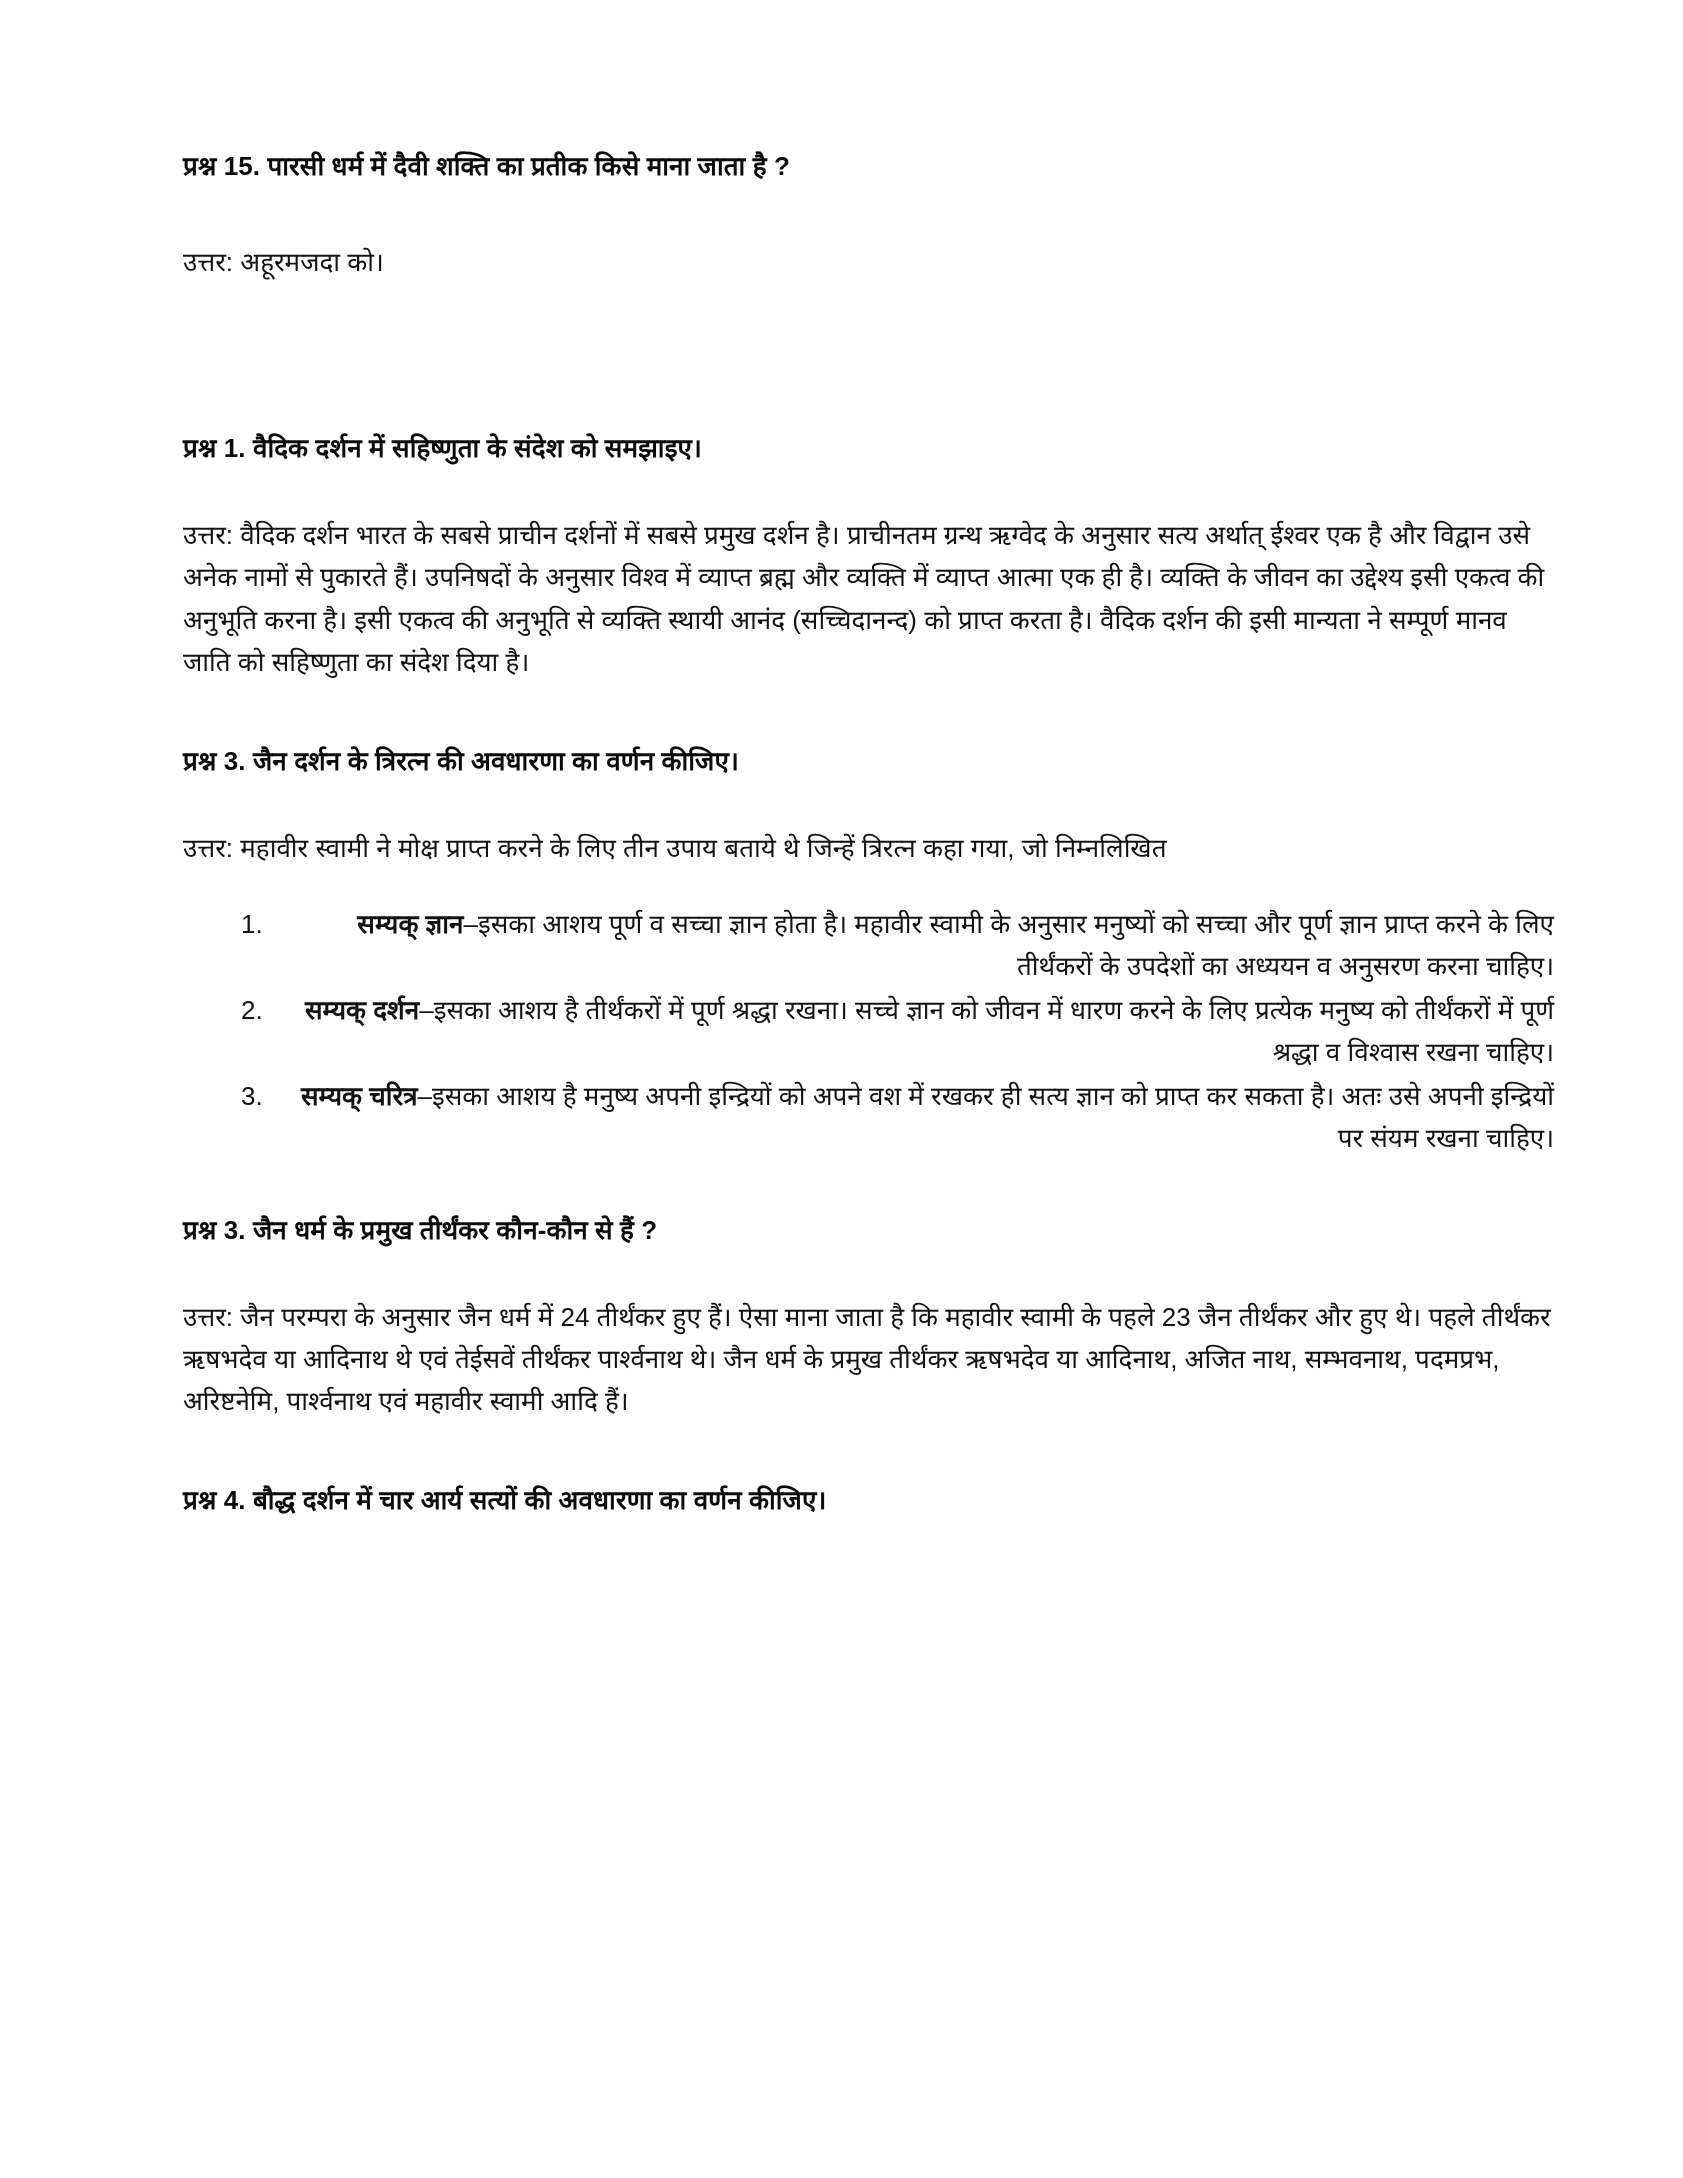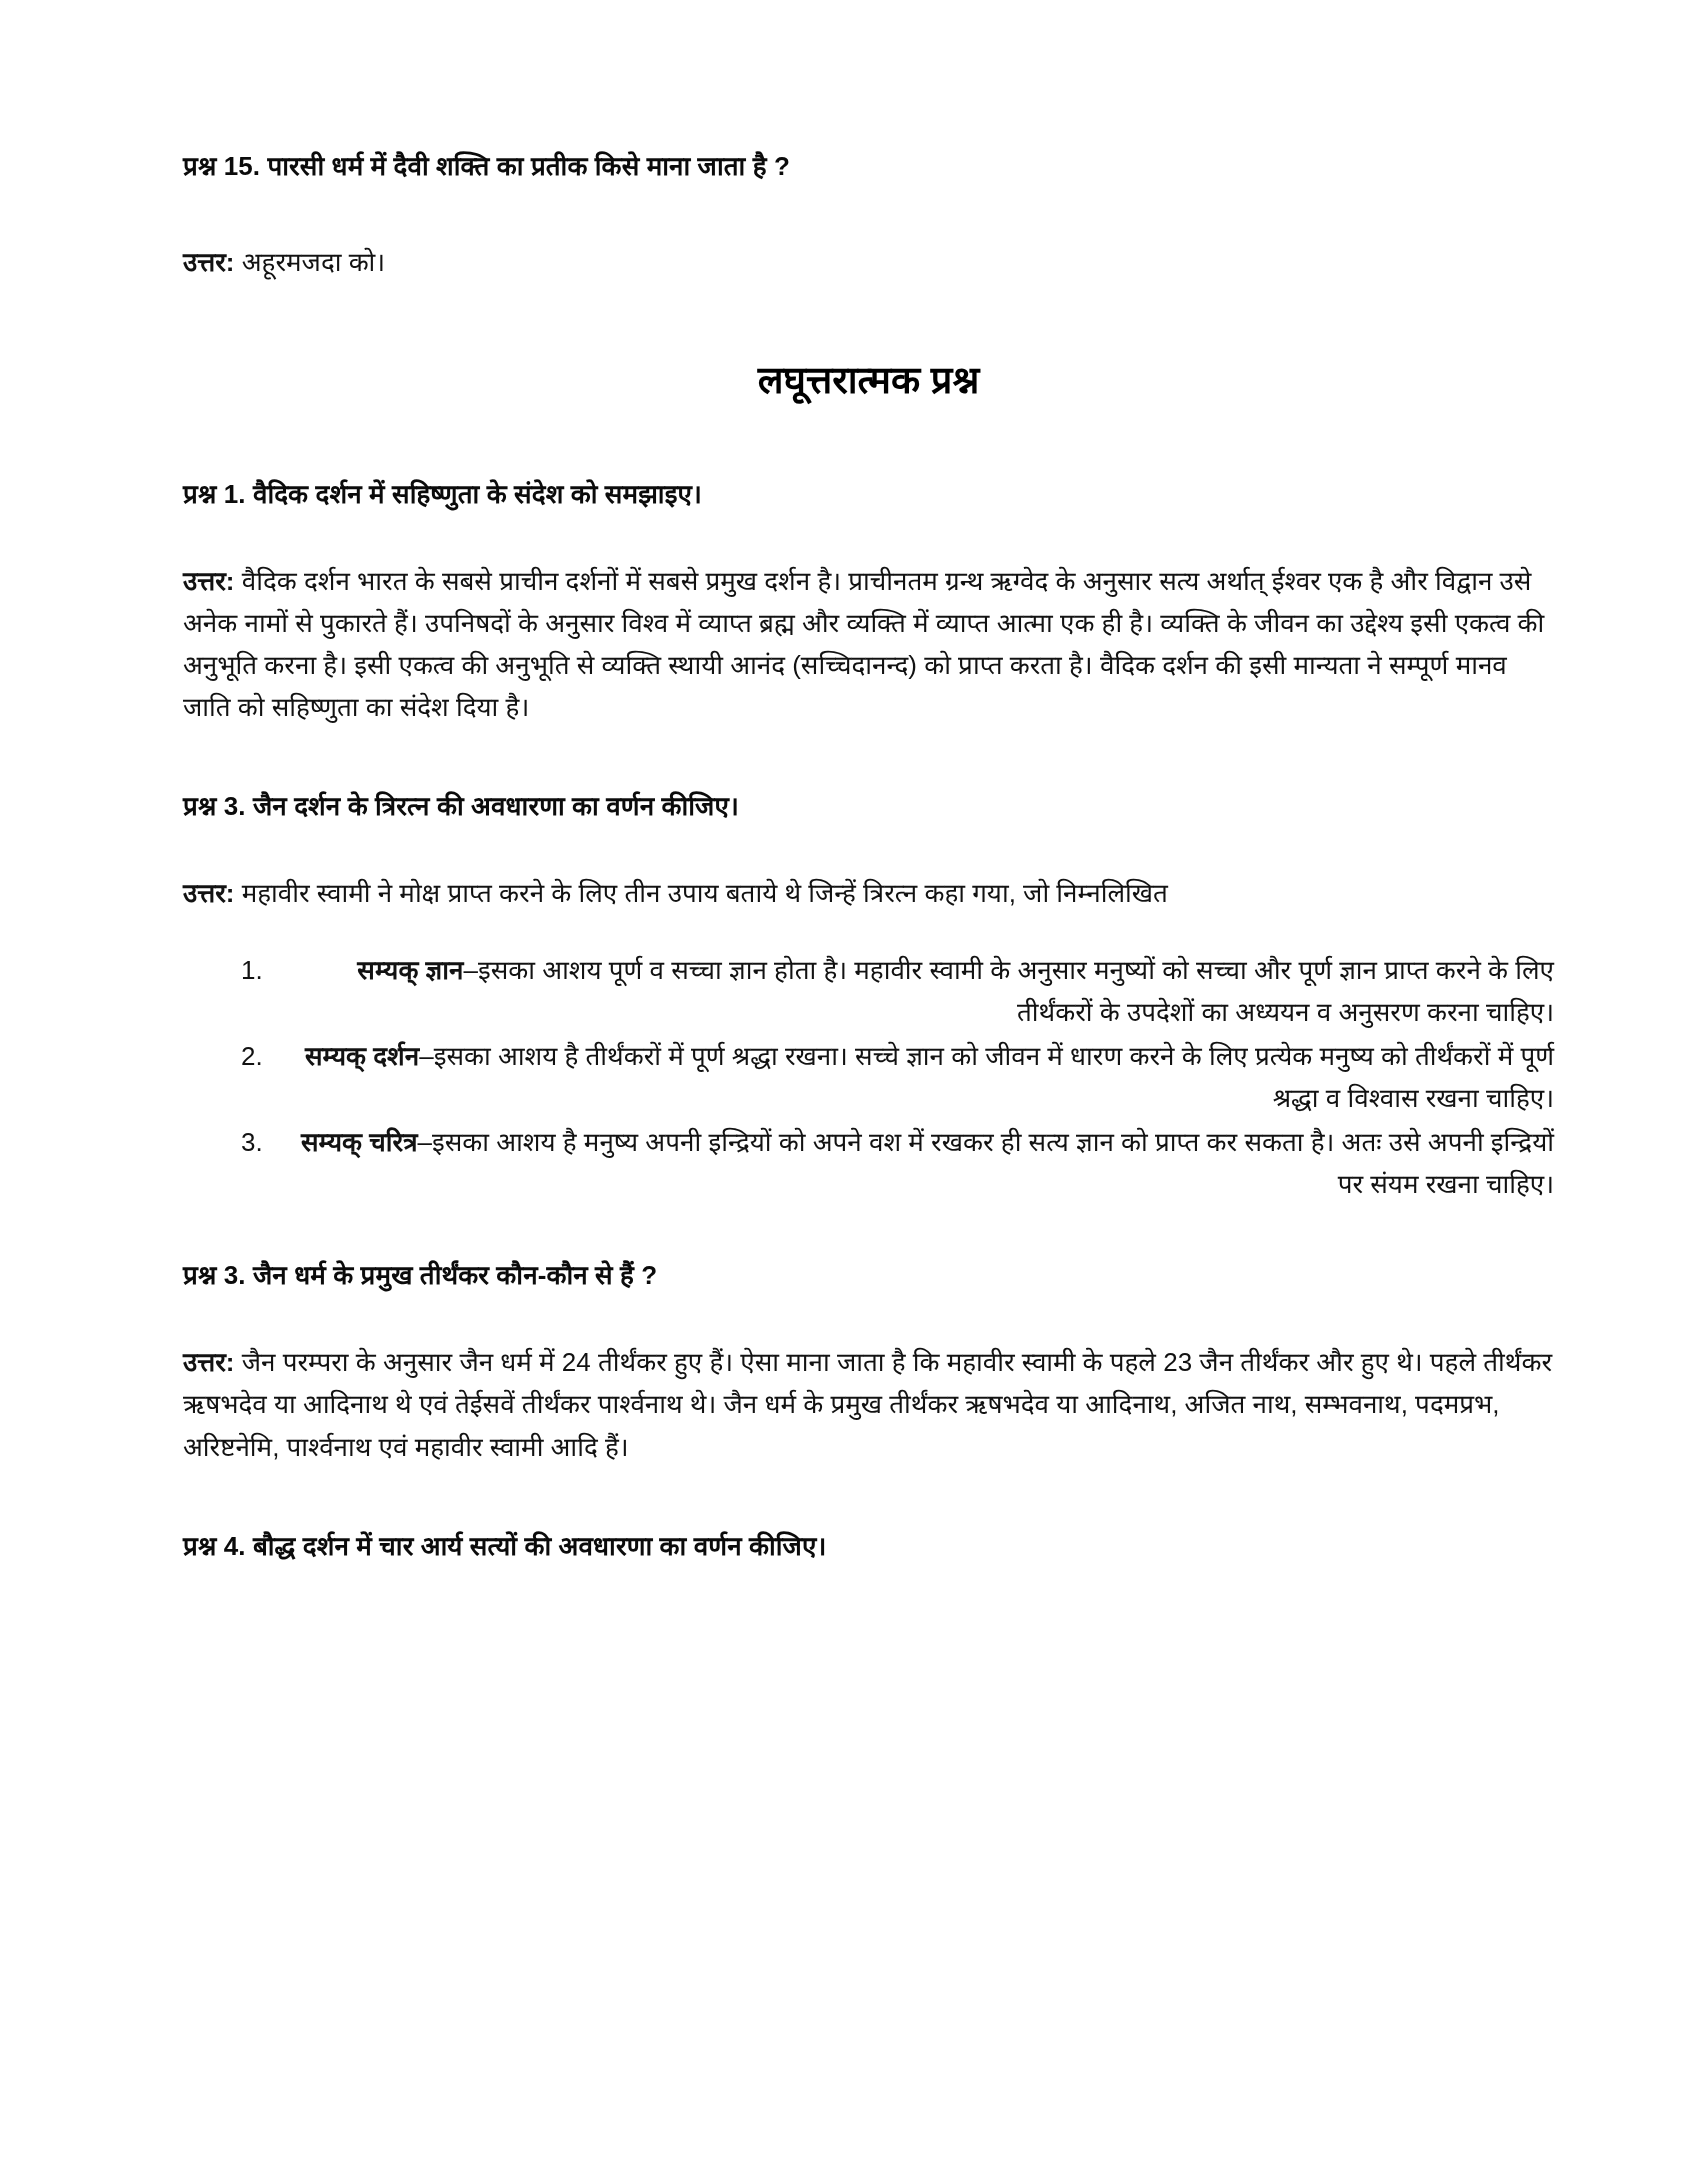--- a/index.html
+++ b/index.html
@@ -39,21 +39,21 @@
 
   
   .answer {
     font-size: 26px;
     line-height: 1.62;
     margin: 0;
     color: #121212;
     text-align: left;
   }
   .answer .lead {
-    font-weight: bold;
+    font-weight: normal;
     margin-top: 28px;
   }
 
   
   .section-title {
     text-align: center;
     font-size: 38px;
     font-weight: bold;
     line-height: 1.2;
     margin: 0;
@@ -97,21 +97,20 @@
   <div class="content">
 
     <h3 class="q-heading">प्रश्न 15. पारसी धर्म में दैवी शक्ति का प्रतीक किसे माना जाता है ?</h3>
 
     <div class="sp-a"></div>
 
     <p class="answer"><span class="lead">उत्तर:</span><span> अहूरमजदा को।</span></p>
 
     <div class="sp-b"></div>
 
-    <h2 class="section-title">लघूत्तरात्मक प्रश्न</h2>
 
     <div class="sp-c"></div>
 
     <h3 class="q-heading">प्रश्न 1. वैदिक दर्शन में सहिष्णुता के संदेश को समझाइए।</h3>
 
     <div class="sp-d"></div>
 
     <p class="answer"><span class="lead">उत्तर:</span><span> वैदिक दर्शन भारत के सबसे प्राचीन दर्शनों में सबसे प्रमुख दर्शन है। प्राचीनतम ग्रन्थ ऋग्वेद के अनुसार सत्य अर्थात् ईश्वर एक है और विद्वान उसे अनेक नामों से पुकारते हैं। उपनिषदों के अनुसार विश्व में व्याप्त ब्रह्म और व्यक्ति में व्याप्त आत्मा एक ही है। व्यक्ति के जीवन का उद्देश्य इसी एकत्व की अनुभूति करना है। इसी एकत्व की अनुभूति से व्यक्ति स्थायी आनंद (सच्चिदानन्द) को प्राप्त करता है। वैदिक दर्शन की इसी मान्यता ने सम्पूर्ण मानव जाति को सहिष्णुता का संदेश दिया है।</span></p>
 
     <div class="sp-e"></div>

